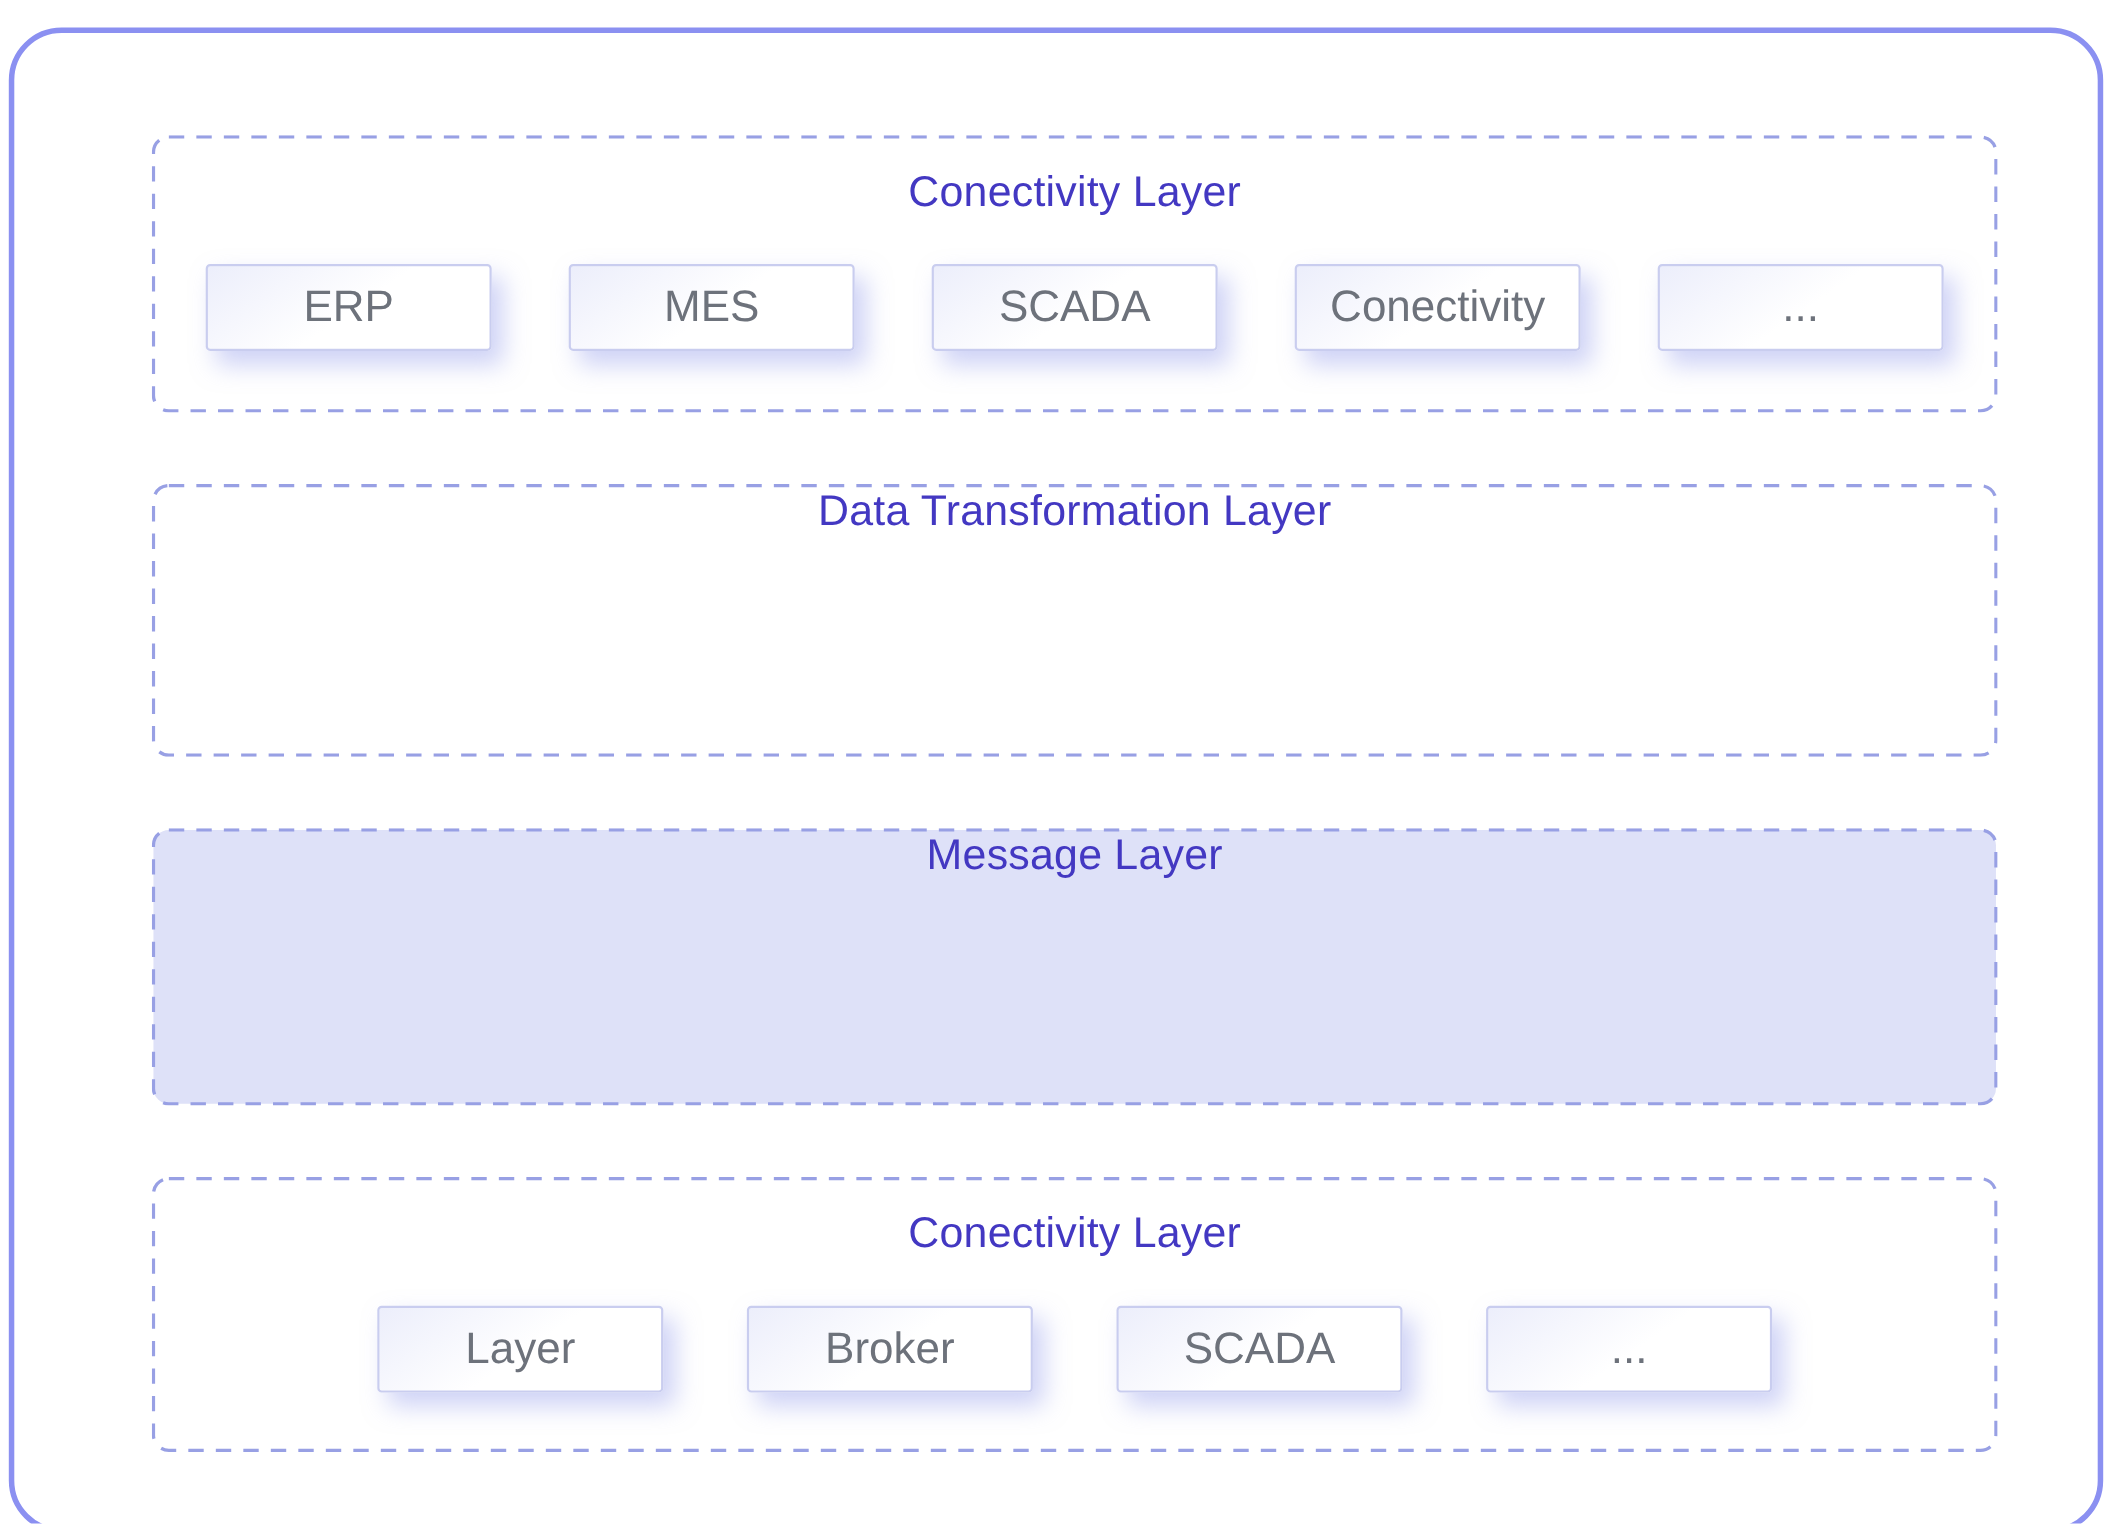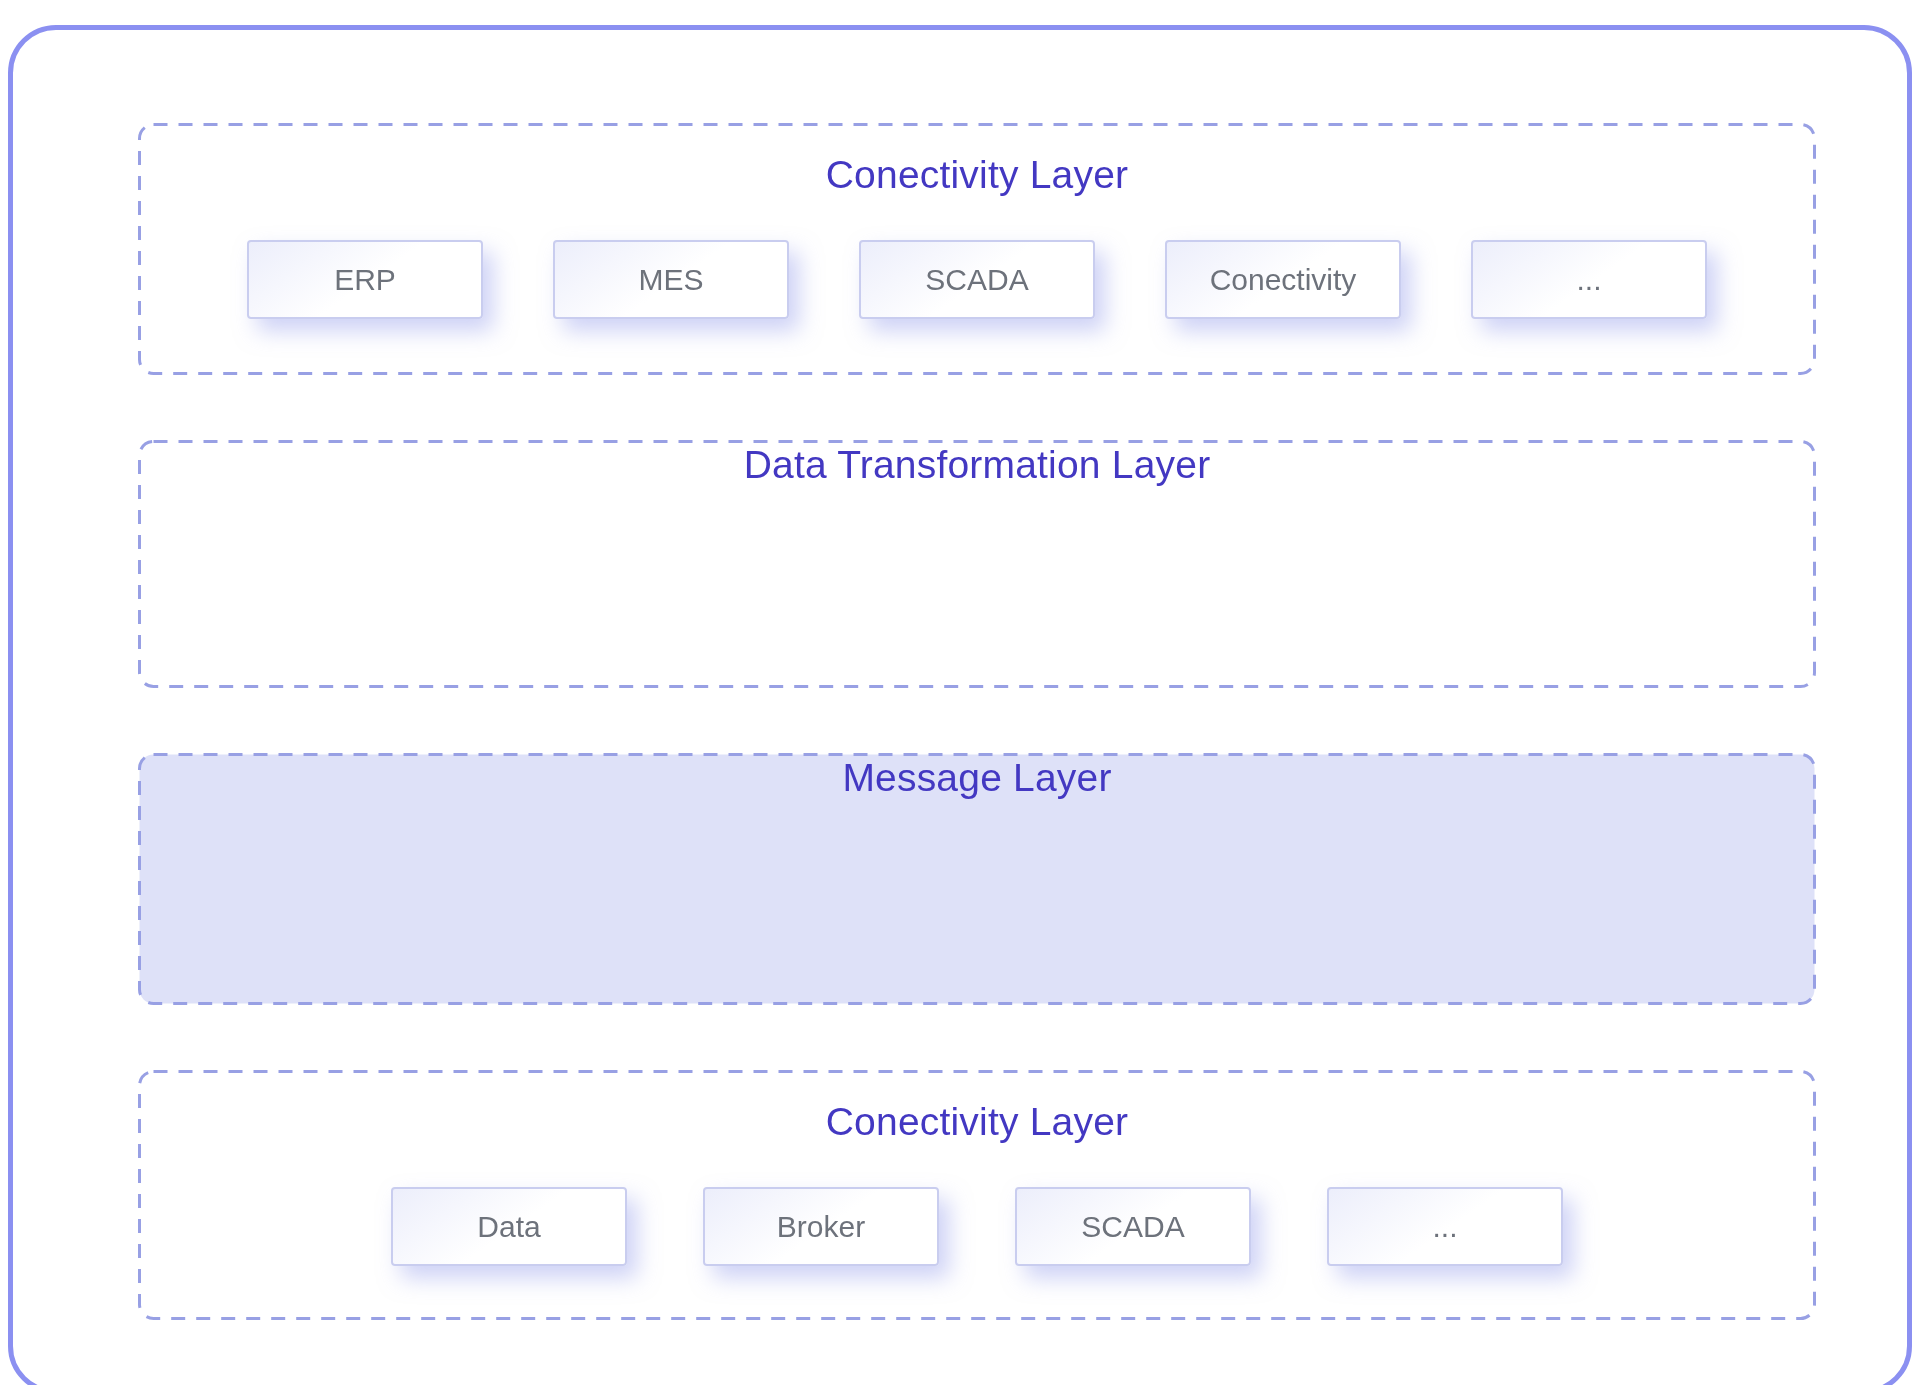--- a/index.html
+++ b/index.html
@@ -37,26 +37,26 @@
   .layer-4 { top: 1040px; height: 250px; }
   .layer-1 .layer-title, .layer-4 .layer-title { margin-top: 27px; }
   .layer-2 .layer-inner, .layer-3 .layer-inner { justify-content: flex-start; }
   .items-row {
     display: flex; justify-content: center; align-items: center;
     margin-top: 40px;
   }
   .layer-1 .items-row { gap: 70px; }
   .layer-4 .items-row { gap: 76px; }
   .item-box {
-    width: 236px; height: 79px; flex: 0 0 auto;
+    width: 260px; height: 79px; flex: 0 0 auto;
     display: flex; align-items: center; justify-content: center;
     border: 2px solid #c9cdef; border-radius: 4px;
     background: linear-gradient(145deg, #eceefb 0%, #ffffff 52%, #ffffff 100%);
     box-shadow: 10px 12px 22px rgba(158, 166, 238, 0.5);
-    color: #6d727b; font-size: 30px; font-weight: 400;
+    color: #6d727b; font-size: 40px; font-weight: 400;
   }
 </style>
 </head>
 <body>
 
 <div class="canvas">
   <div class="outer-frame">
 
     <div class="layer layer-1">
       <svg class="dash-rect" width="1678" height="252">
@@ -92,21 +92,21 @@
       </div>
     </div>
 
     <div class="layer layer-4">
       <svg class="dash-rect" width="1678" height="250">
         <rect x="1.5" y="1.5" width="1675" height="247" rx="14" fill="none" stroke="#98a0e4" stroke-width="3" stroke-dasharray="14 11"></rect>
       </svg>
       <div class="layer-inner">
         <div class="layer-title">Conectivity Layer</div>
         <div class="items-row">
-          <div class="item-box">Data</div>
+          <div class="item-box">Layer</div>
           <div class="item-box">Broker</div>
           <div class="item-box">SCADA</div>
           <div class="item-box">...</div>
         </div>
       </div>
     </div>
 
   </div>
 </div>
 

